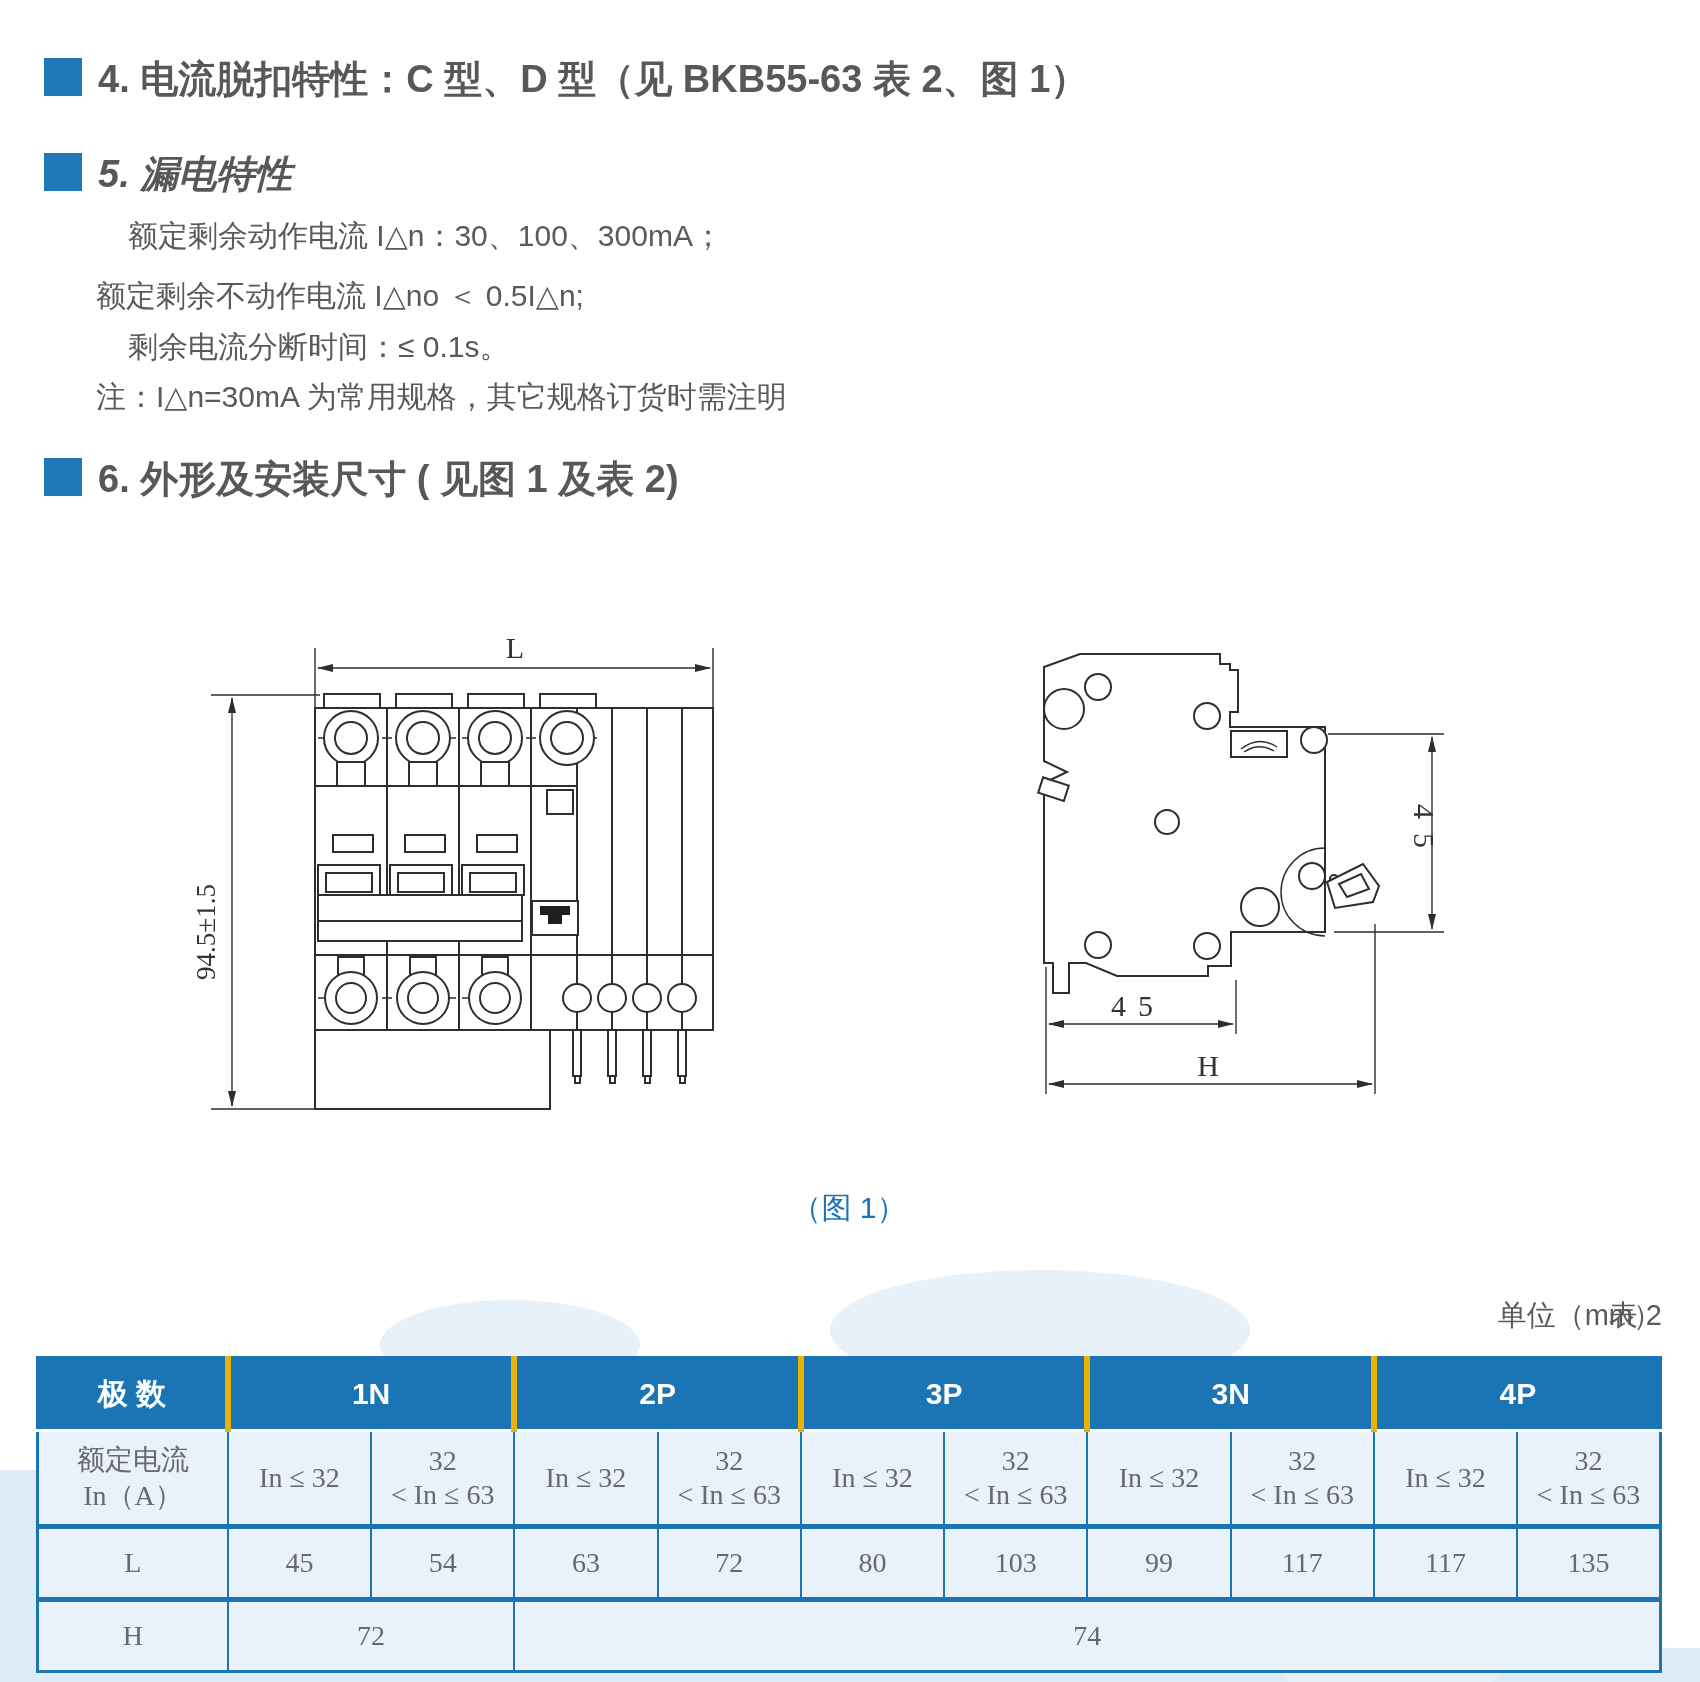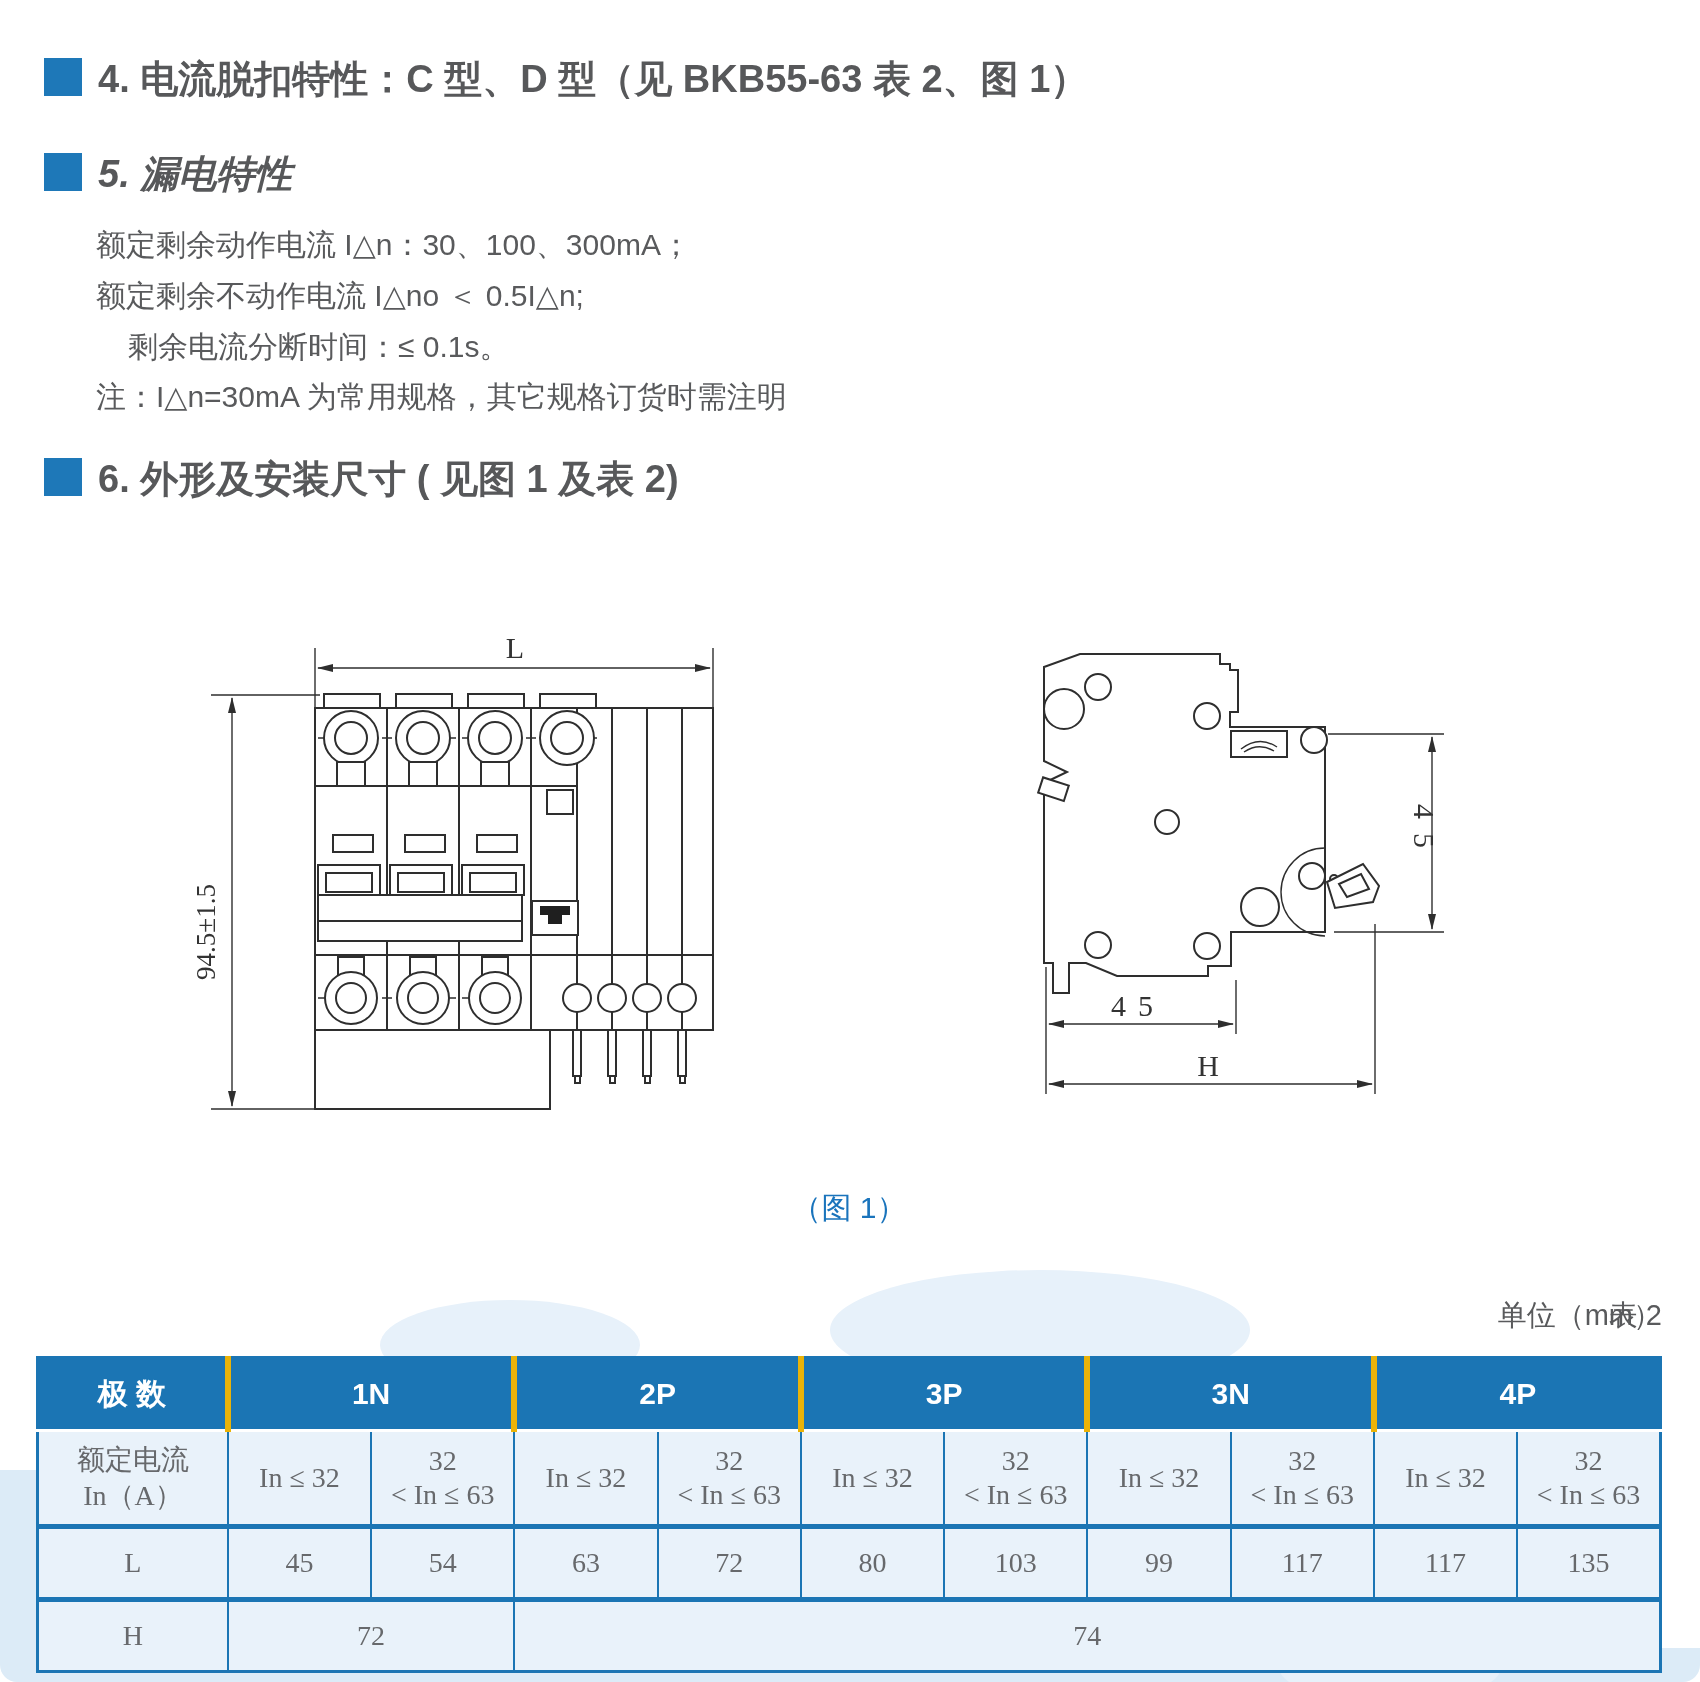--- a/index.html
+++ b/index.html
@@ -1,18 +1,18 @@
 <!DOCTYPE html>
 <html><head>
 <meta charset="utf-8">
 <style>
   html,body { margin:0; padding:0; background:#fff; }
   .page {
     position:relative; width:1700px; height:1682px; background:#ffffff;
-    overflow:hidden; font-family:"Liberation Sans", sans-serif;border-radius:17px;
+    overflow:hidden; font-family:"Liberation Sans", sans-serif;
   }
   
   .wm { position:absolute; background:#e7f1fa; border-radius:50%; z-index:0; }
   .wm2 { position:absolute; background:#dcebf7; z-index:0; }
   
   .heading { position:absolute; display:flex; align-items:flex-start; z-index:2; }
   .bullet { width:38px; height:38px; background:#1e78b8; margin-right:16px; flex:0 0 auto; }
   .heading .txt { font-size:38px; font-weight:bold; color:#57585a; line-height:42px; white-space:nowrap; }
   
   .bodyline { position:absolute; left:96px; font-size:30px; color:#595a5c; white-space:nowrap; z-index:2; }
@@ -63,21 +63,21 @@
   <div class="heading" style="left:44px; top:58px;">
     <div class="bullet"></div>
     <div class="txt">4. 电流脱扣特性：C 型、D 型（见 BKB55-63 表 2、图 1）</div>
   </div>
 
   <div class="heading" style="left:44px; top:153px;font-style:italic;">
     <div class="bullet"></div>
     <div class="txt">5. 漏电特性</div>
   </div>
 
-  <div class="bodyline" style="top:225px;">额定剩余动作电流 I△n：30、100、300mA；</div>
+  <div class="bodyline" style="top:216px;margin-left:32px;">额定剩余动作电流 I△n：30、100、300mA；</div>
   <div class="bodyline" style="top:276px;">额定剩余不动作电流 I△no ＜ 0.5I△n;</div>
   <div class="bodyline" style="top:327px;margin-left:32px;">剩余电流分断时间：≤ 0.1s。</div>
   <div class="bodyline" style="top:377px;">注：I△n=30mA 为常用规格，其它规格订货时需注明</div>
 
   <div class="heading" style="left:44px; top:458px;">
     <div class="bullet"></div>
     <div class="txt">6. 外形及安装尺寸 ( 见图 1 及表 2)</div>
   </div>
 
   <svg class="fig-svg" style="left:185px; top:632px;" width="560" height="490" viewBox="0 0 560 490">

